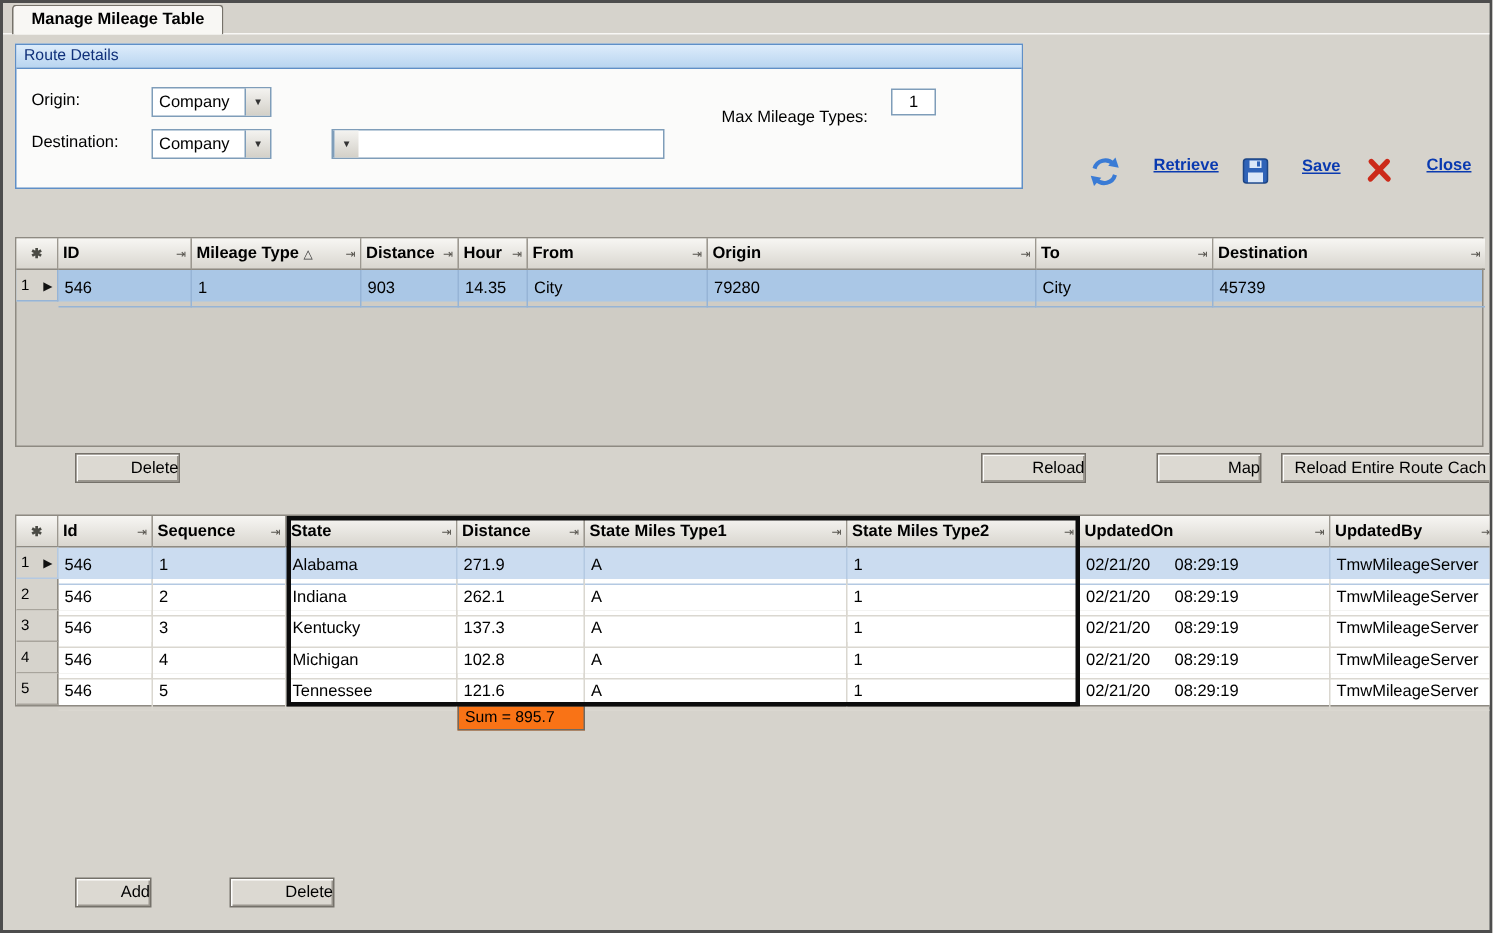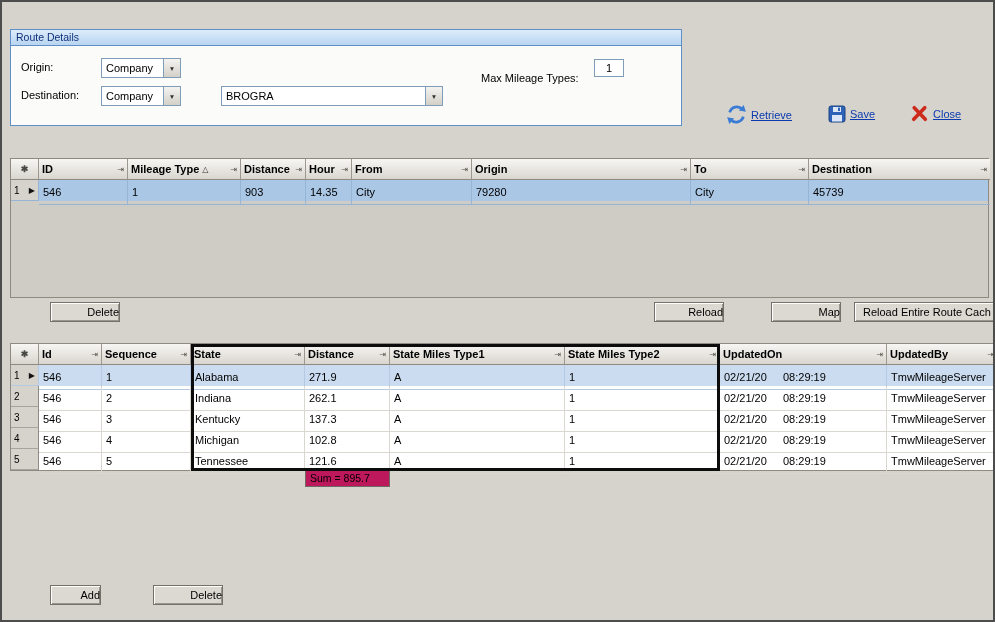--- a/index.html
+++ b/index.html
@@ -17,21 +17,21 @@
   .panel-header{height:16px;background:linear-gradient(#ddecfb,#b9d5f0);border-bottom:1px solid #5f8fc7;
                 font-size:10.5px;color:#10307a;padding:1px 0 0 5px}
   .flabel{position:absolute;font-size:11px;color:#000;white-space:nowrap}
   .combo{position:absolute;height:20px;display:flex;align-items:stretch;background:#fff;border:1px solid #7f9db9;font-size:11px}
   .combo .ctext{flex:1;display:flex;align-items:center;padding-left:4px;overflow:hidden;white-space:nowrap}
   .combo .cbtn{width:17px;background:linear-gradient(#f4f3f0,#d3d0c8);border-left:1px solid #7f9db9;
                display:flex;align-items:center;justify-content:center;font-size:6.5px;color:#333}
   .numinput{position:absolute;width:30px;height:18px;border:1px solid #7f9db9;font-size:11px;text-align:center;font-family:inherit;background:#fff}
 
   
-  .toollink{position:absolute;display:flex;align-items:center;gap:4px;font-size:11px;font-weight:normal;
+  .toollink{position:absolute;display:flex;align-items:flex-start;gap:22px;font-size:11px;font-weight:bold;
             color:#0a3ab0;text-decoration:none;cursor:pointer}
   .toollink .lbl{text-decoration:underline}
 
   
   .grid{position:absolute;background:#cfccc5;border:1px solid #8e8a82}
   .ghead{display:flex;height:21px}
   .hcell{display:flex;align-items:center;background:linear-gradient(#f7f6f3,#d9d6cf);border-right:1px solid #9c9890;
          border-bottom:1px solid #8e8a82;font-size:11px;font-weight:bold;padding:0 3px;overflow:hidden;white-space:nowrap}
   .corner{justify-content:center}
   .gopt{font-size:9px;color:#4a4a44;line-height:1}
@@ -54,54 +54,58 @@
   
   .w-sel{width:28px;flex:none}
   .g1-id{width:89px;flex:none}.g1-mt{width:113px;flex:none}.g1-dist{width:65px;flex:none}.g1-hour{width:46px;flex:none}
   .g1-from{width:120px;flex:none}.g1-orig{width:219px;flex:none}.g1-to{width:118px;flex:none}.g1-dest{width:181px;flex:none;border-right:none}
 
   
   .g2-id{width:63px;flex:none}.g2-seq{width:89px;flex:none}.g2-state{width:114px;flex:none}.g2-dist{width:85px;flex:none}
   .g2-t1{width:175px;flex:none}.g2-t2{width:155px;flex:none}.g2-upd{width:167px;flex:none}.g2-by{width:111px;flex:none}
 
   .hl{position:absolute;left:180px;top:0;width:529px;height:127px;border:3px solid #0c0c0c;pointer-events:none;z-index:5}
-  .sumbox{position:absolute;left:294px;top:126px;width:85px;height:17px;background:#be185d;border:1px solid #6e6a63;
+  .sumbox{position:absolute;left:294px;top:126px;width:85px;height:17px;background:#f97316;border:1px solid #6e6a63;
           font-size:10.5px;padding:1px 0 0 4px;z-index:3;white-space:nowrap}
 
   
   .btn{position:absolute;height:20px;background:#dcd9d2;border:1px solid #75716a;
        box-shadow:inset 1px 1px 0 #fdfdfc, inset -1px -1px 0 #9a968e;
        font-size:11px;font-family:inherit;text-align:right;line-height:17px;cursor:pointer;
        overflow:hidden;white-space:nowrap;color:#000}
 </style>
 </head>
 <body>
 
 <div class="app">
 
+  <div class="tabstrip">
+    <div class="tab">
+      <span>Manage Mileage Table</span>
+    </div>
+  </div>
 
   <div class="panel">
     <div class="panel-header">Route Details</div>
 
     <span class="flabel" style="left:10px;top:31px">Origin:</span>
     <div class="combo" style="left:90px;top:28px;width:80px">
       <span class="ctext">Company</span>
       <span class="cbtn">▼</span>
     </div>
 
     <span class="flabel" style="left:470px;top:42px">Max Mileage Types:</span>
     <input class="numinput" style="left: 583px; top: 29px;" value="1">
 
     <span class="flabel" style="left:10px;top:59px">Destination:</span>
     <div class="combo" style="left:90px;top:56px;width:80px">
       <span class="ctext">Company</span>
       <span class="cbtn">▼</span>
     </div>
     <div class="combo" style="left:210px;top:56px;width:222px">
-      <span class="ctext">BROGRA</span>
       <span class="cbtn">▼</span>
     </div>
   </div>
 
   <a class="toollink" style="left:724px;top:102px">
     <svg width="21" height="21" viewBox="0 0 20 20">
       <path d="M3.5 8 A7 7 0 0 1 15.5 5.2" fill="none" stroke="#3a7bd5" stroke-width="2.6"></path>
       <polygon points="16.8,1.0 18.9,7.4 12.2,6.2" fill="#3a7bd5"></polygon>
       <path d="M16.5 12 A7 7 0 0 1 4.5 14.8" fill="none" stroke="#3a7bd5" stroke-width="2.6"></path>
       <polygon points="3.2,19.0 1.1,12.6 7.8,13.8" fill="#3a7bd5"></polygon>

